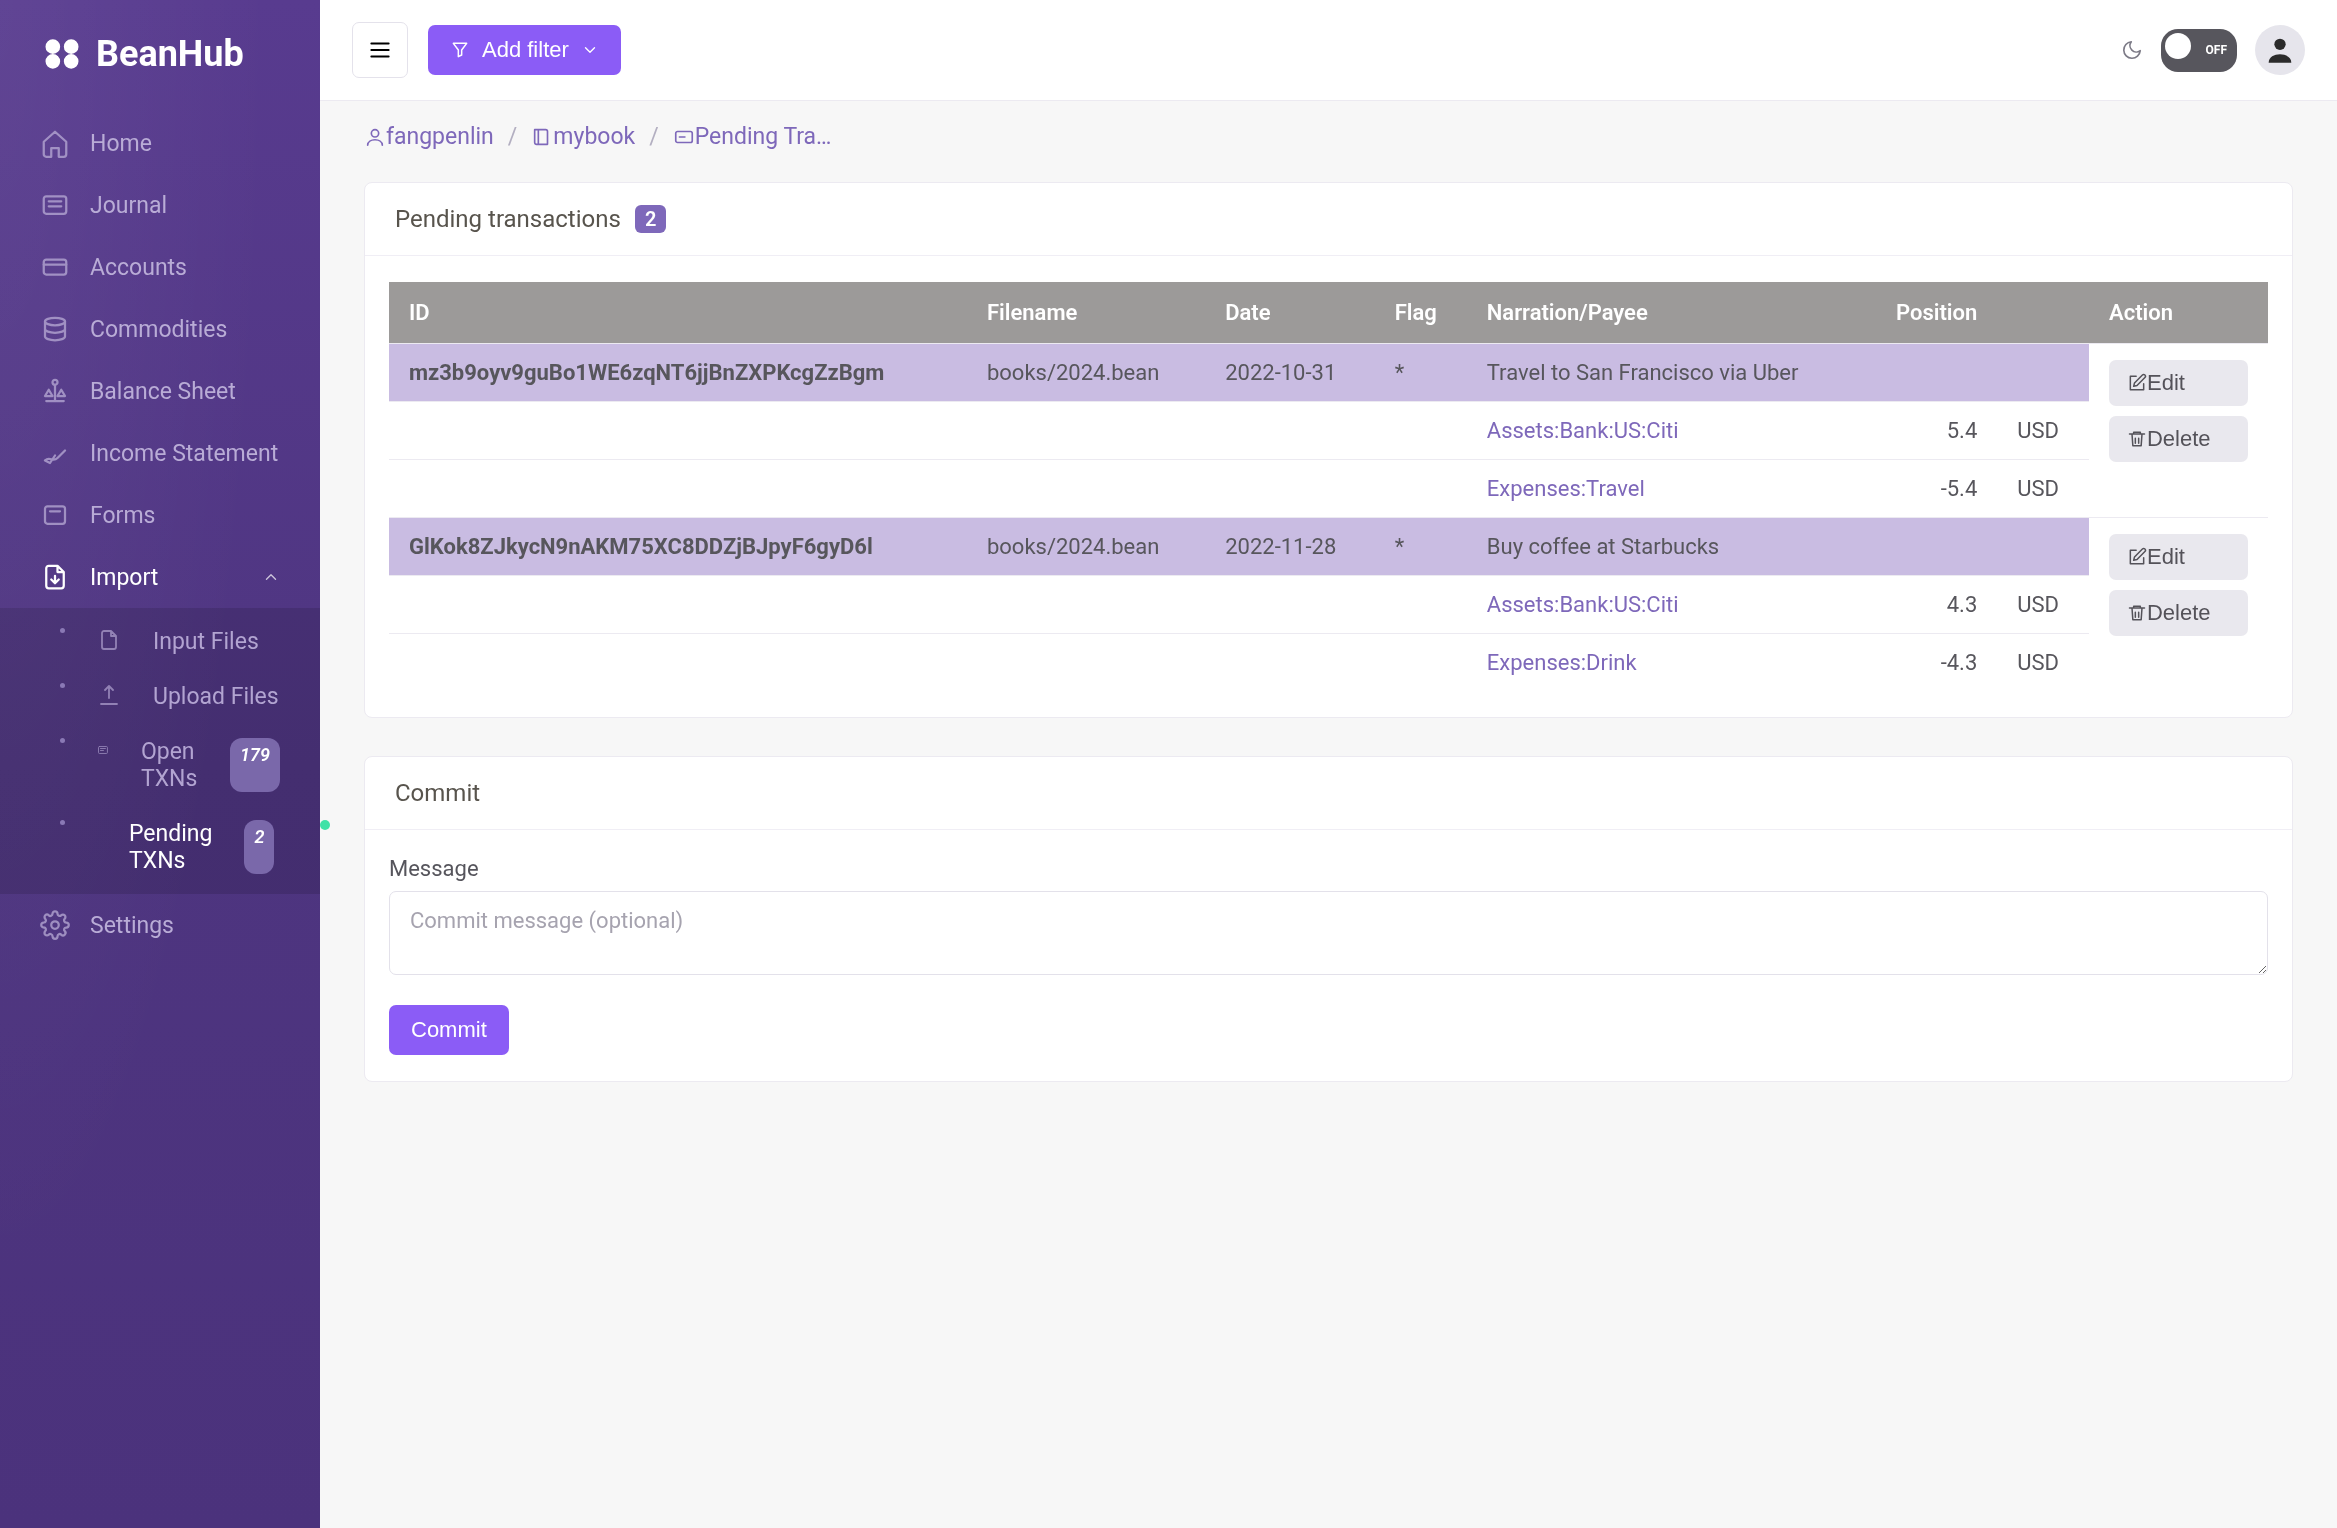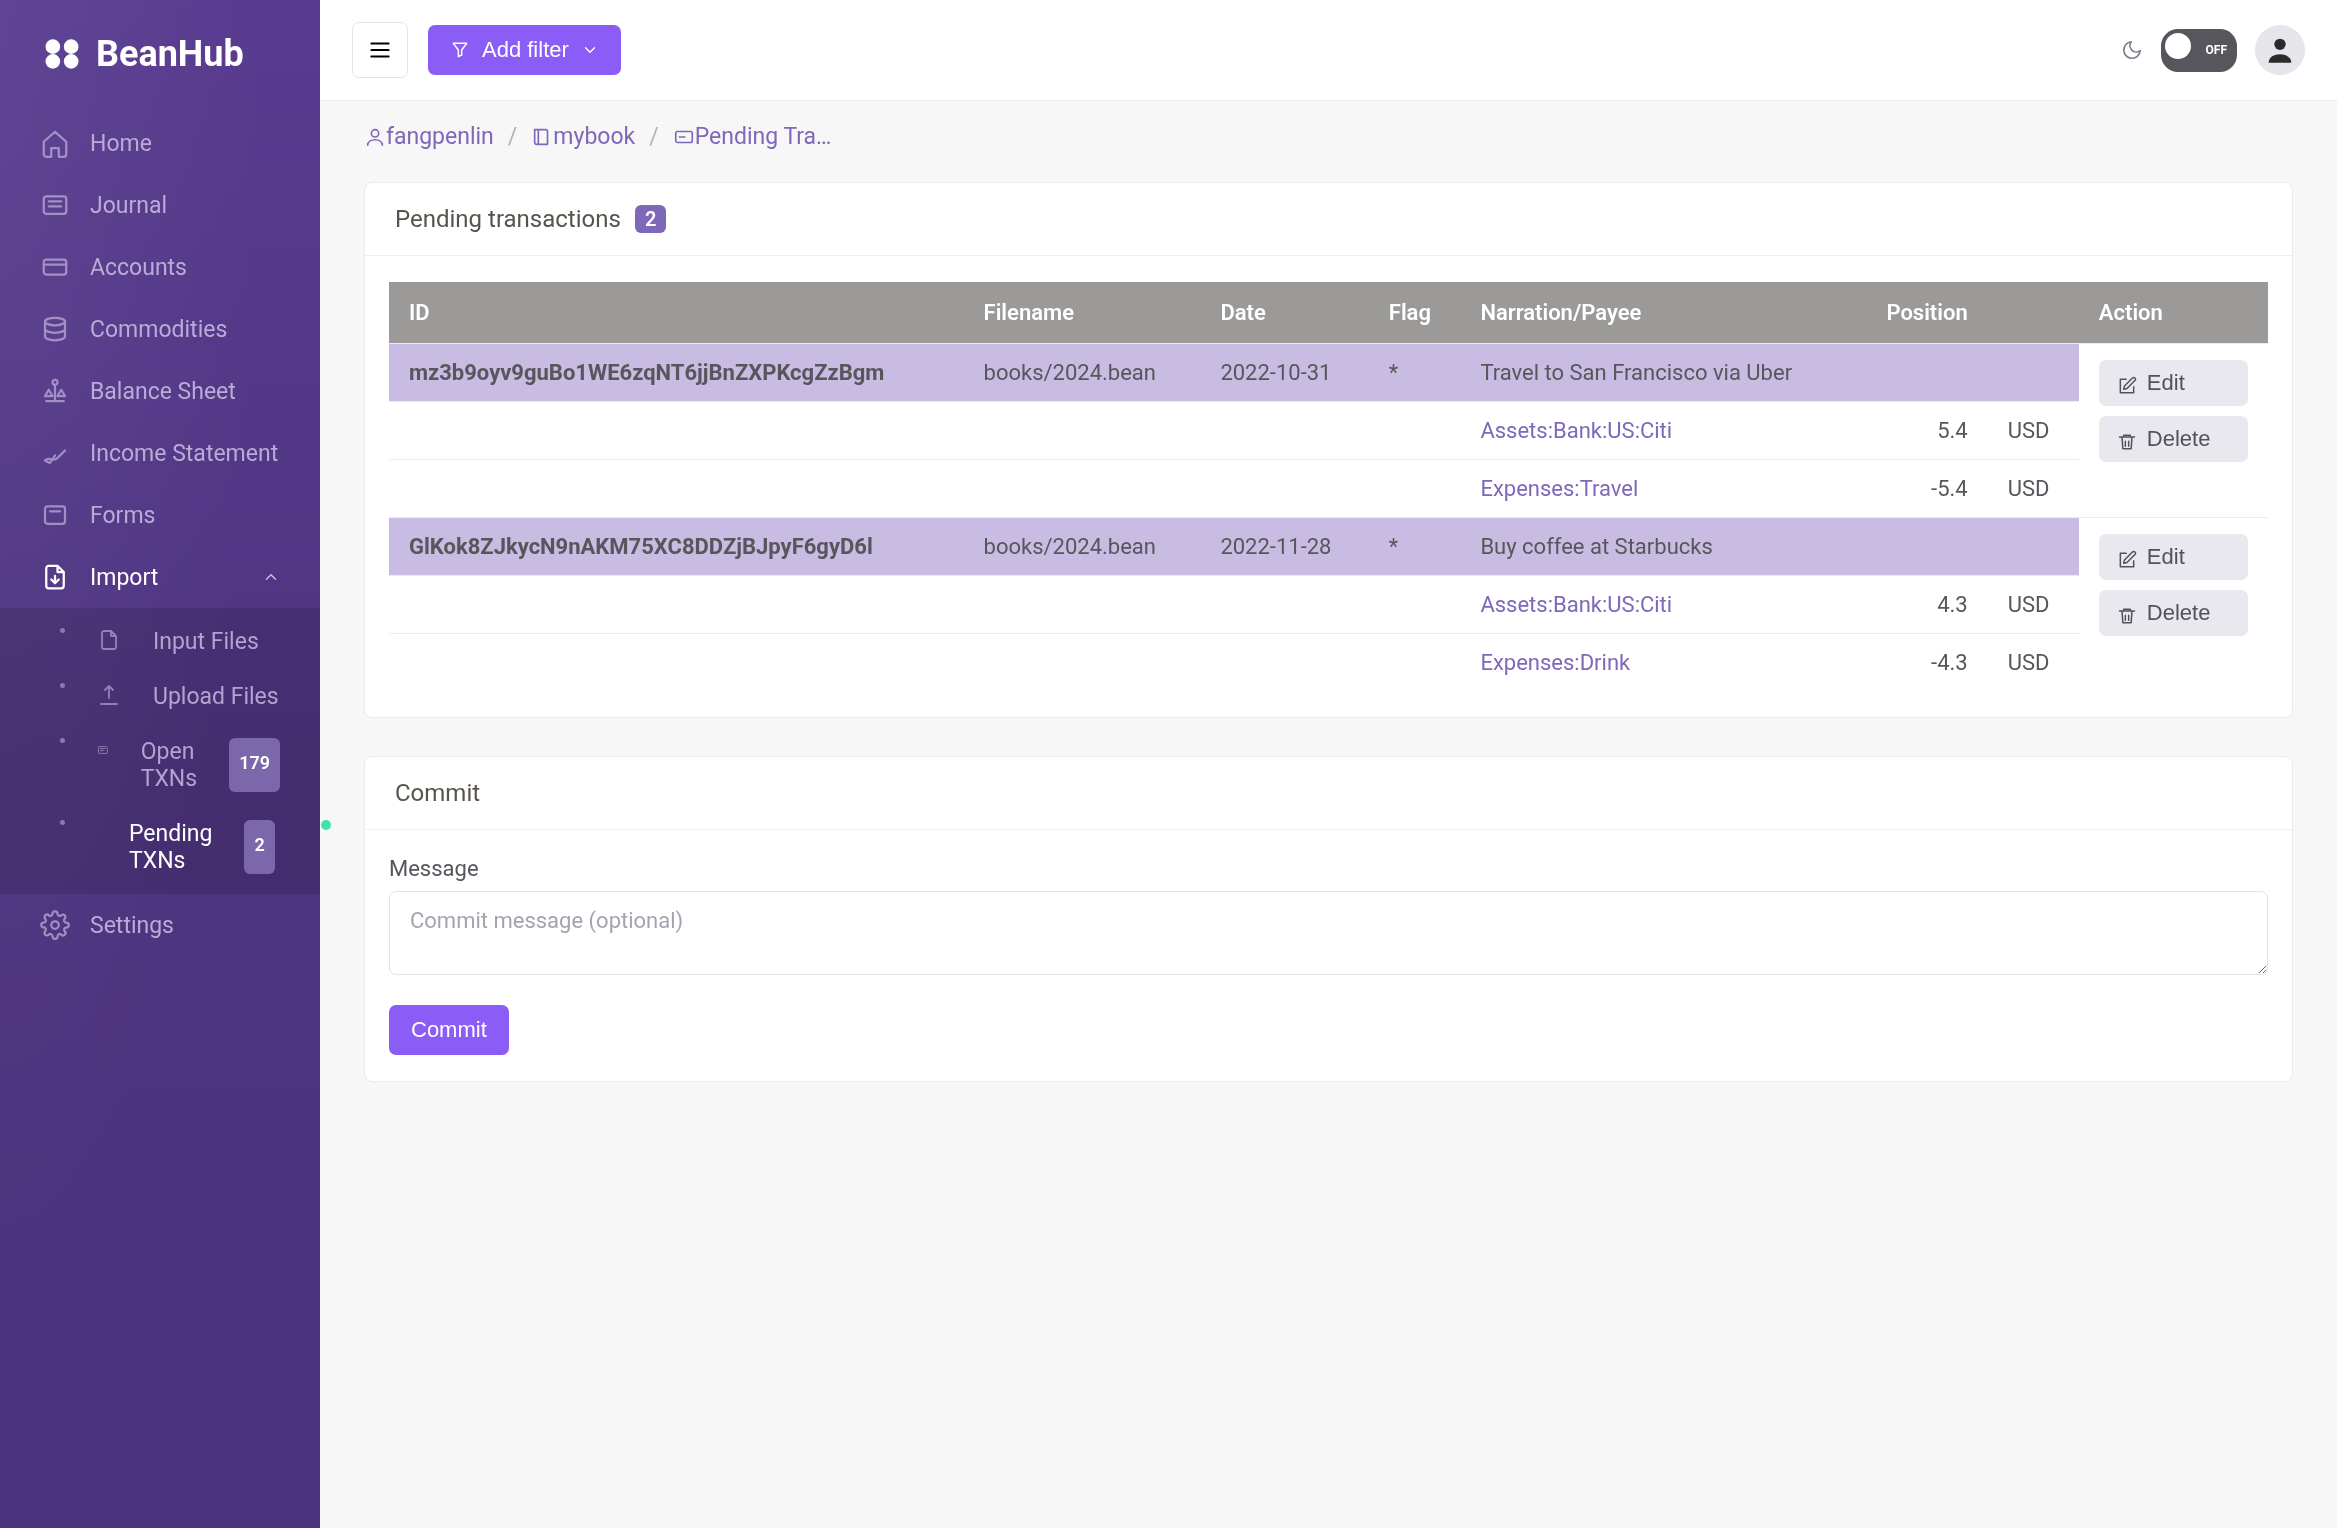--- a/index.html
+++ b/index.html
@@ -67,23 +67,24 @@
       flex-shrink: 0;
     }
     .subnav-item.active { color: #fff; }
     .subnav-item .icon { width: 24px; height: 24px; opacity: 0.7; }
     .subnav-item.active .icon { opacity: 1; }
     .badge {
       background: #7a68aa;
       color: #fff;
       font-size: 18px;
       font-weight: 600;
-      padding: 14px 10px;
-      border-radius: 6px;
+      padding: 6px 10px;
+      border-radius: 12px;
       margin-left: auto;
+      font-style: italic;
     }
     .dot-indicator {
       width: 10px; height: 10px; border-radius: 50%;
       background: #3fe2a7;
       margin-left: 14px;
       flex-shrink: 0;
     }
     .main { flex: 1; display: flex; flex-direction: column; min-width: 0; }
     .topbar {
       background: #fff;
@@ -169,21 +170,21 @@
       color: #fff; text-align: left; font-weight: 600;
       padding: 18px 20px;
     }
     tbody tr.txn-row td { background: #c9bce2; }
     tbody td { padding: 16px 20px; border-top: 1px solid #eceaf1; vertical-align: top; color: #57565c; }
     tbody tr.txn-row td { color: #57565c; }
     .id-col { font-weight: 700; color: #4c4a51; }
     .link { color: #7e68ba; text-decoration: none; }
     .action-buttons { display: flex; flex-direction: column; gap: 10px; }
     .action-btn {
-      display: inline-flex; align-items: flex-end; gap: 10px;
+      display: inline-flex; align-items: center; 
       background: #e9e8ee; color: #545259;
       padding: 10px 18px; border-radius: 7px;
       font-size: 22px; cursor: pointer; border: none;
     }
     .pos-col { text-align: right; white-space: nowrap; }
     .form-label { color: #56555c; font-size: 22px; margin-bottom: 10px; display: block; }
     textarea.form-control {
       width: 100%;
       border: 1px solid #e3e1ea;
       border-radius: 7px;

